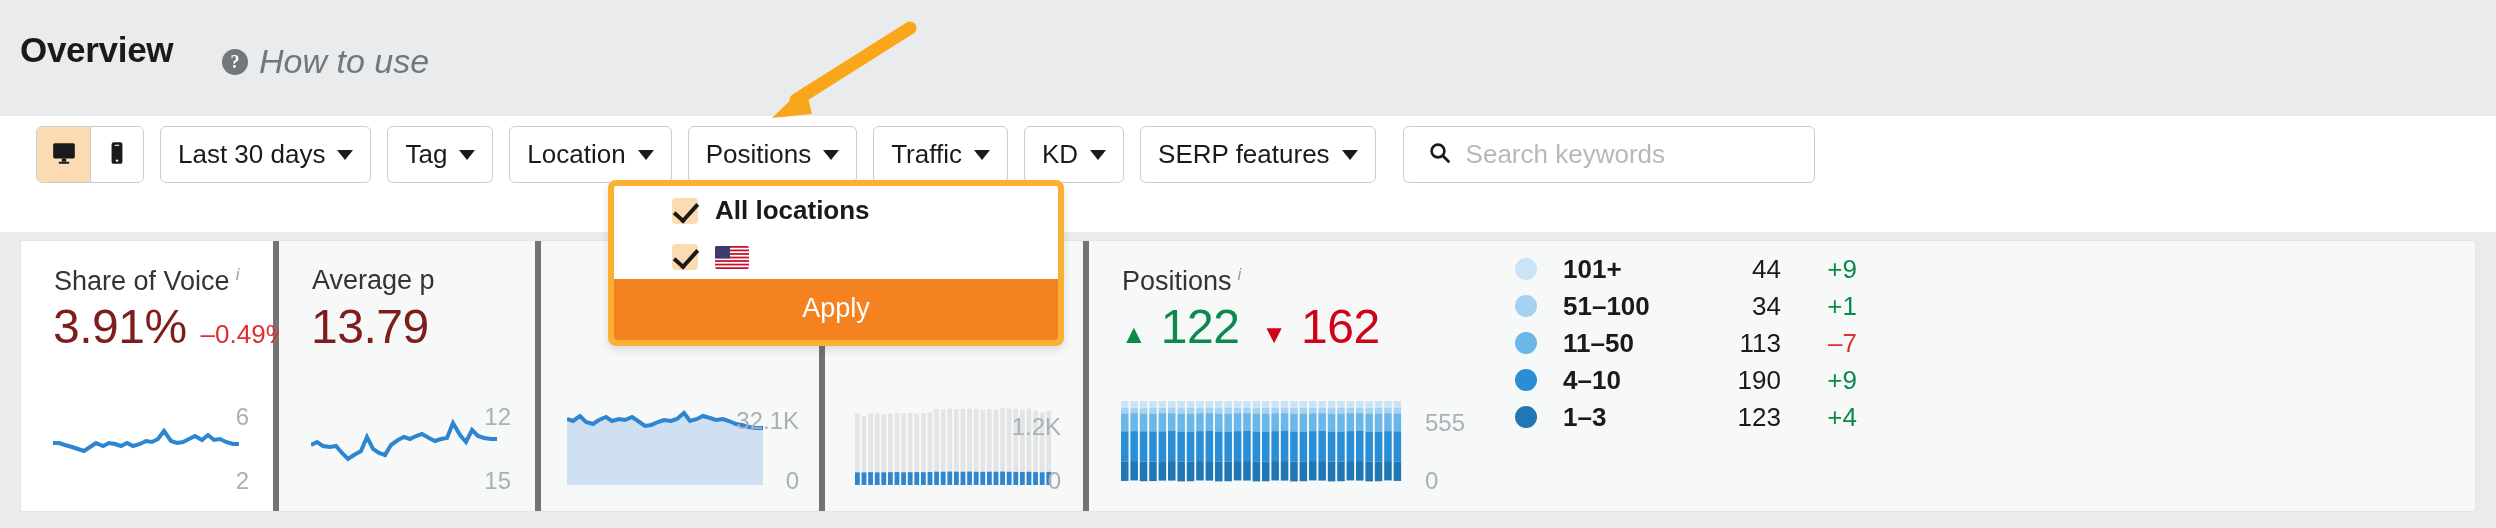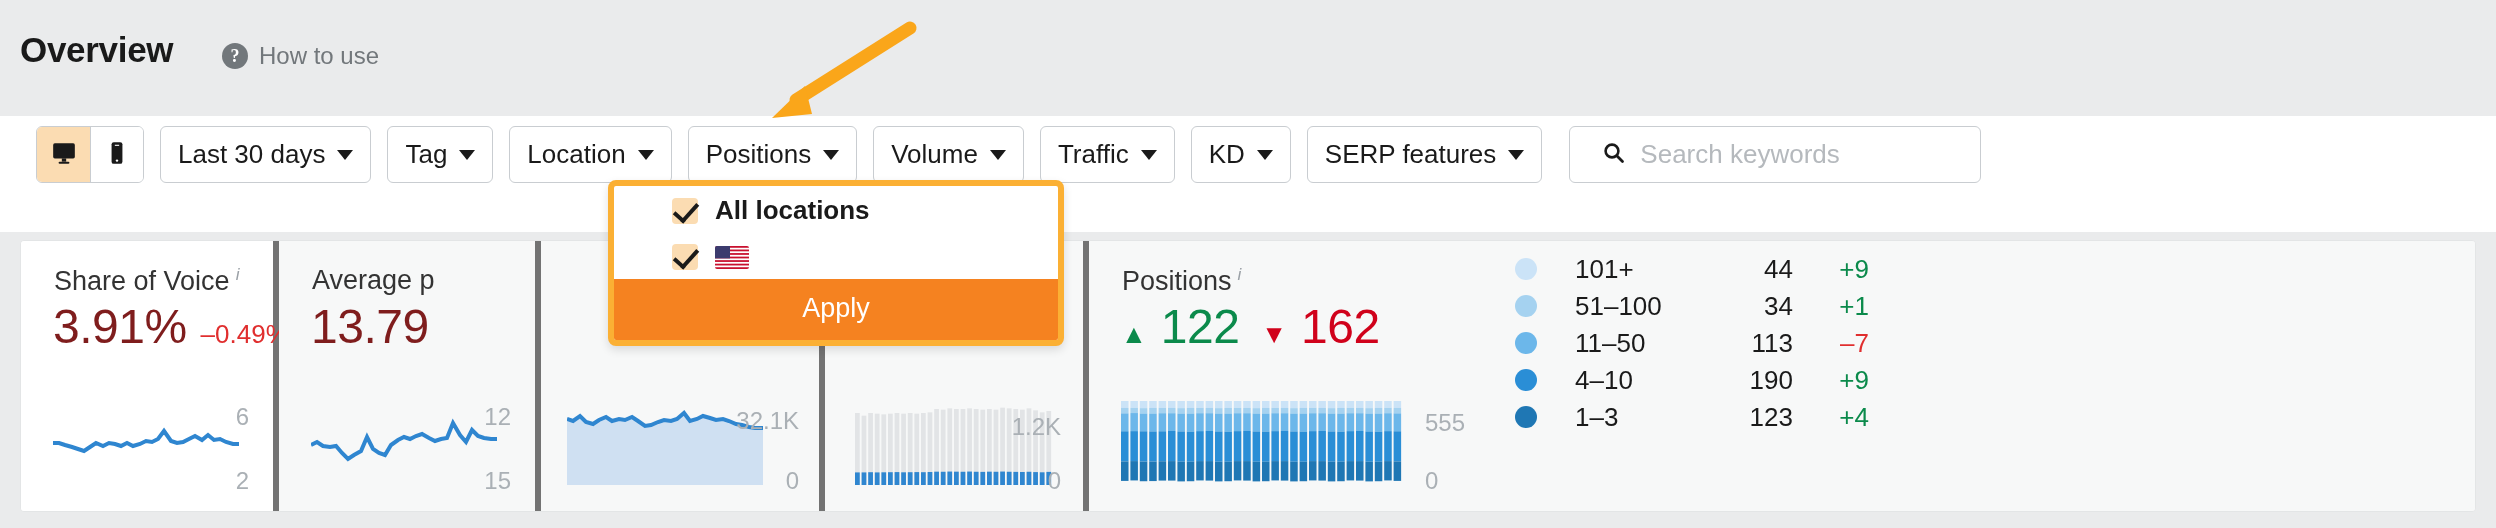--- a/index.html
+++ b/index.html
@@ -16,21 +16,21 @@
   .page-title {
     position: absolute; left: 20px; top: 30px;
     font-size: 35px; font-weight: bold; color: #1a1a1a; letter-spacing: -0.3px;
   }
   .howto { position: absolute; left: 222px; top: 42px; display: flex; align-items: center; gap: 11px; cursor: pointer; }
   .q-icon {
     width: 26px; height: 26px; border-radius: 50%; background: #72777b;
     color: #fff; font-size: 18px; font-weight: bold; line-height: 26px; text-align: center;
     font-family: "Liberation Serif", serif;
   }
-  .howto-label { font-size: 24px; color: #72777b; }
+  .howto-label { font-size: 34px; color: #72777b; font-style: italic; }
 
   
   .toolbar-strip {
     position: absolute; left: 0; top: 116px; width: 2496px; height: 116px; background: #ffffff;
   }
   .toolbar { position: absolute; left: 36px; top: 126px; display: flex; align-items: center; gap: 16px; }
 
   .device-toggle { display: flex; height: 57px; border-radius: 6px; overflow: hidden; border: 1px solid #c9cdd1; }
   .device-btn {
     width: 53px; height: 55px; display: flex; align-items: center; justify-content: center;
@@ -43,21 +43,21 @@
     height: 57px; border: 1px solid #c9cdd1; border-radius: 6px; background: #ffffff;
     display: flex; align-items: center; gap: 12px; padding: 0 17px;
     font-size: 26px; color: #1a1a1a; cursor: pointer; white-space: nowrap;
   }
   .caret {
     width: 0; height: 0; border-left: 8px solid transparent; border-right: 8px solid transparent;
     border-top: 10px solid #1a1a1a;
   }
   .search-box {
     height: 57px; width: 412px; border: 1px solid #c9cdd1; border-radius: 6px; background: #fff;
-    display: flex; align-items: center; gap: 14px; padding: 0 32px; margin-left: 11px;
+    display: flex; align-items: center; gap: 14px; padding: 0 24px; margin-left: 11px;
   }
   .search-box input {
     border: 0; outline: 0; font-size: 26px; color: #1a1a1a; width: 100%;
     font-family: "Liberation Sans", sans-serif; background: transparent;
   }
   .search-box input::placeholder { color: #b5b9bd; }
 
   
   .arrow-annotation { position: absolute; left: 600px; top: 0px; width: 400px; height: 130px; pointer-events: none; }
 
@@ -103,21 +103,21 @@
   .big-value.green { color: #0b8a4b; }
   .big-value.red { color: #d0021b; }
 
   .chart-area { position: absolute; left: 32px; bottom: 18px; }
   .axis-label { position: absolute; font-size: 24px; color: #aab0b5; }
 
   
   .legend { position: absolute; left: 1px; top: 14px; }
   .legend-row { display: flex; align-items: center; height: 28px; margin-bottom: 9px; }
   .legend-dot { width: 22px; height: 22px; border-radius: 50%; flex: none; }
-  .legend-name { width: 126px; margin-left: 38px; font-size: 26px; color: #1a1a1a; }
+  .legend-name { width: 126px; margin-left: 26px; font-size: 26px; color: #1a1a1a; font-weight: bold; }
   .legend-count { width: 92px; text-align: right; font-size: 26px; color: #1a1a1a; }
   .legend-delta { width: 76px; text-align: right; font-size: 26px; }
   .legend-delta.pos { color: #0b8a4b; }
   .legend-delta.neg { color: #e02e2e; }
 </style>
 </head>
 <body>
 
 <div id="root">
 
@@ -161,24 +161,20 @@
     <div class="filter-btn">
       <span>Tag</span>
       <span class="caret"></span>
     </div>
     <div class="filter-btn">
       <span>Location</span>
       <span class="caret"></span>
     </div>
     <div class="filter-btn">
       <span>Positions</span>
-      <span class="caret"></span>
-    </div>
-    <div class="filter-btn">
-      <span>Volume</span>
       <span class="caret"></span>
     </div>
     <div class="filter-btn">
       <span>Traffic</span>
       <span class="caret"></span>
     </div>
     <div class="filter-btn">
       <span>KD</span>
       <span class="caret"></span>
     </div>

